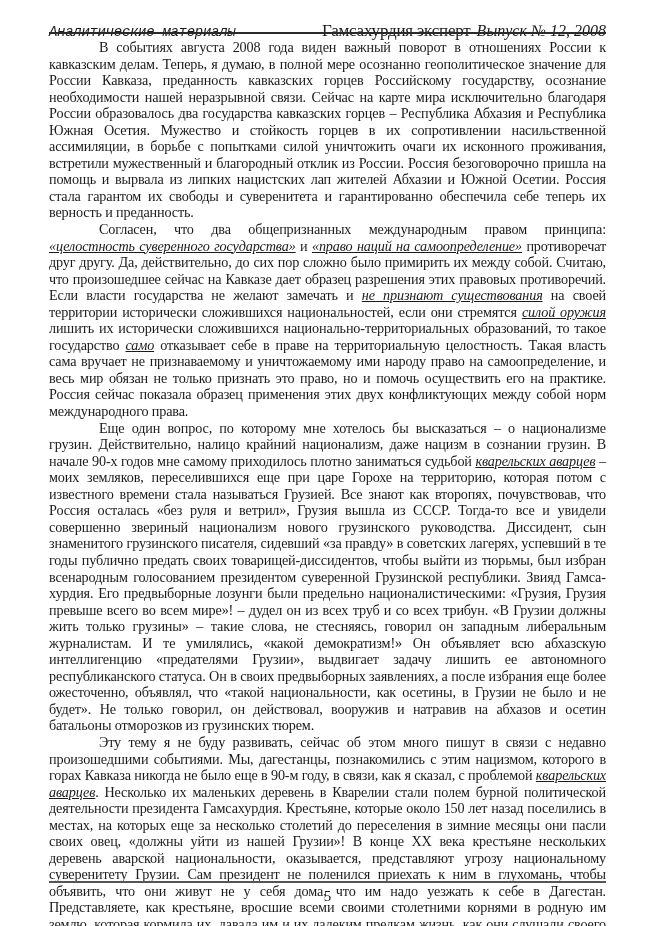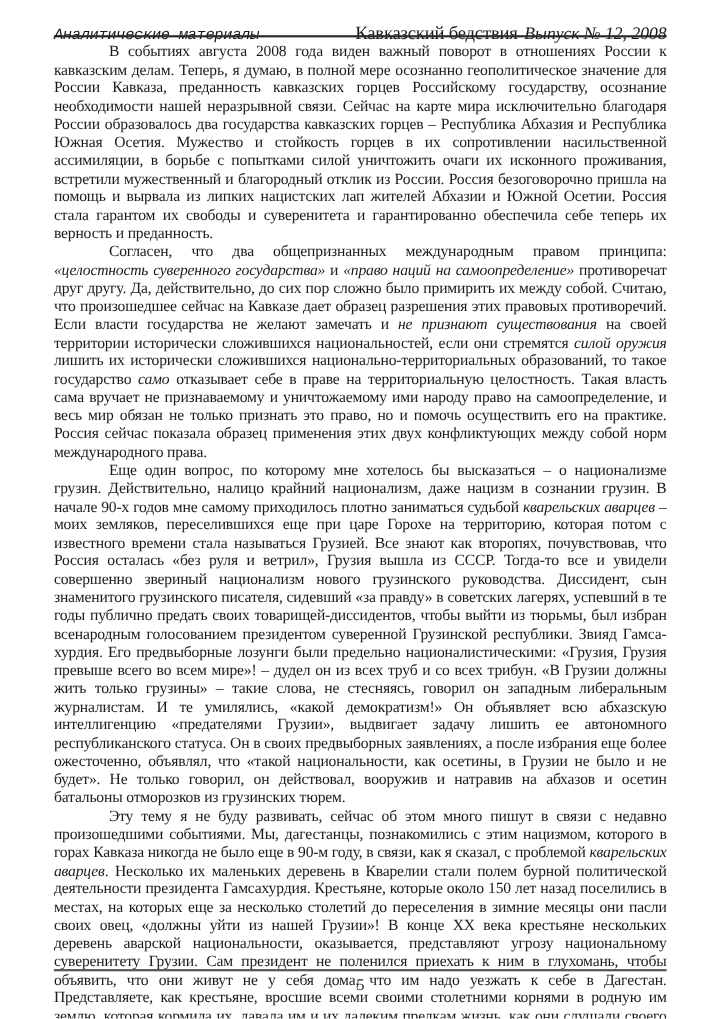--- a/index.html
+++ b/index.html
@@ -13,35 +13,35 @@
   .rh-right { display: flex; align-items: baseline; gap: 6px; }
   .rh-journal { font-family: "Liberation Serif", serif; font-size: 17px; letter-spacing: -0.2px; }
   .rh-issue { font-family: "Liberation Serif", serif; font-style: italic; font-size: 16px; }
   .head-rule { position: absolute; left: 0; top: 32px; width: 557px; height: 2px; background: #2a2a2a; }
   .body-text {
     position: absolute; left: 0; top: 39px; width: 557px;
     font-family: "Liberation Serif", serif; font-size: 14.2px; line-height: 16.55px;
     text-align: justify; letter-spacing: -0.15px;
   }
   .body-text p { margin: 0; text-indent: 50px; hyphens: manual; }
-  .body-text em { font-style: italic; }
+  .body-text em { font-style: italic; text-decoration: underline; }
   .foot-rule { position: absolute; left: 0; top: 881px; width: 557px; height: 2px; background: #555555; }
   .page-number {
     position: absolute; left: 0; top: 888px; width: 557px; text-align: center;
     font-family: "Liberation Serif", serif; font-size: 15px;
   }
 </style>
 </head>
 <body>
 
 <div class="page">
   <div class="running-head">
     <span class="rh-section">Аналитические материалы</span>
     <span class="rh-right">
-      <span class="rh-journal">Кавказский бедствия</span>
+      <span class="rh-journal">Гамсахурдия эксперт</span>
       <span class="rh-issue">Выпуск № 12, 2008</span>
     </span>
   </div>
   <div class="head-rule"></div>
 
   <div class="body-text" id="body-text">
       <p><span>В событиях августа 2008 года виден важный поворот в отношениях России к кавказским делам. Теперь, я думаю, в полной мере осознанно геополитическое значение для России Кавказа, преданность кавказских горцев Российскому государству, осознание необходимости нашей нераз­рывной связи. Сейчас на карте мира исключительно благодаря России образовалось два государства кавказских горцев – Республика Абхазия и Республика Южная Осетия. Мужество и стойкость горцев в их сопротивлении насильственной ассимиляции, в борьбе с попытками силой уничтожить оча­ги их исконного проживания, встретили мужественный и благородный отклик из России. Россия безоговорочно пришла на помощь и вырвала из липких нацистских лап жителей Абхазии и Южной Осетии. Россия стала гарантом их свободы и суверенитета и гарантированно обеспечила себе теперь их верность и преданность.</span></p>
       <p><span>Согласен, что два общепризнанных международным правом принципа: </span><em>«целостность су­веренного государства»</em><span> и </span><em>«право наций на самоопределение»</em><span> противоречат друг другу. Да, действи­тельно, до сих пор  сложно было примирить их между собой. Считаю, что произошедшее сейчас на Кавказе дает образец разрешения этих правовых противоречий. Если власти государства не желают замечать и </span><em>не признают существования</em><span> на своей территории исторически сложившихся нацио­нальностей, если они стремятся </span><em>силой оружия</em><span> лишить их исторически сложившихся национально-территориальных образований, то такое государство </span><em>само</em><span> отказывает себе в праве на территориаль­ную целостность. Такая власть сама вручает не признаваемому и уничтожаемому ими народу право на самоопределение, и весь мир обязан не только признать это право, но и помочь осуществить его на практике. Россия сейчас показала образец применения этих двух конфликтующих между собой норм международного права.</span></p>
       <p><span>Еще один вопрос, по которому мне хотелось бы высказаться – о национализме грузин. Дей­ствительно, налицо крайний национализм, даже нацизм в сознании грузин. В начале 90-х годов мне самому приходилось плотно заниматься судьбой </span><em>кварельских аварцев</em><span> – моих земляков, переселив­шихся еще при царе Горохе на территорию, которая потом с известного времени стала называться Грузией. Все знают как второпях, почувствовав, что Россия осталась «без руля и ветрил», Грузия вышла из СССР. Тогда-то все и увидели совершенно звериный национализм нового грузинского руковод­ства. Диссидент, сын знаменитого грузинского писателя, сидевший «за правду» в советских лагерях, успевший в те годы публично предать своих товарищей-диссидентов, чтобы выйти из тюрьмы, был избран всенародным голосованием президентом суверенной Грузинской республики. Звияд Гамса­хурдия. Его предвыборные лозунги были предельно националистическими: «Грузия, Грузия превыше всего во всем мире»! – дудел он из всех труб и со всех трибун. «В Грузии должны жить только грузи­ны» – такие слова, не стесняясь, говорил он западным либеральным журналистам. И те умилялись, «какой демократизм!» Он объявляет всю абхазскую интеллигенцию «предателями Грузии», выдвигает задачу лишить ее автономного республиканского статуса. Он в своих предвыборных заявлениях, а после избрания еще более ожесточенно, объявлял, что «такой национальности, как осетины, в Грузии не было и не будет». Не только говорил, он действовал, вооружив и натравив на абхазов и осетин батальоны отморозков из грузинских тюрем.</span></p>
       <p><span>Эту тему я не буду развивать, сейчас об этом много пишут в связи с недавно произошедшими событиями. Мы, дагестанцы, познакомились с этим нацизмом, которого в горах Кавказа никогда не было еще в 90-м году, в связи, как я сказал, с проблемой </span><em>кварельских аварцев</em><span>. Несколько их малень­ких деревень в Кварелии стали полем бурной политической деятельности президента Гамсахурдия. Крестьяне, которые около 150 лет назад поселились в местах, на которых еще за несколько столетий до переселения в зимние месяцы они пасли своих овец, «должны уйти из нашей Грузии»! В конце XX века крестьяне нескольких деревень аварской национальности, оказывается, представляют угрозу на­циональному суверенитету Грузии. Сам президент не поленился приехать к ним в глухомань, чтобы объявить, что они живут не у себя дома, что им надо уезжать к себе в Дагестан. Представляете, как крестьяне, вросшие всеми своими столетними корнями в родную им землю, которая кормила их, да­вала им и их далеким предкам жизнь, как они слушали своего президента. Нам, дагестанцам, это тогда казалось невероятным. Я сам был участником множества переговоров и разбирательств. Много лжи и всяческих уловок мы слышали тогда от правящего класса новой Грузии. В конце концов, многие кварельцы были вынуждены переселяться в Дагестан, испытывая огромные бедствия... Но и это осо-</span></p>

